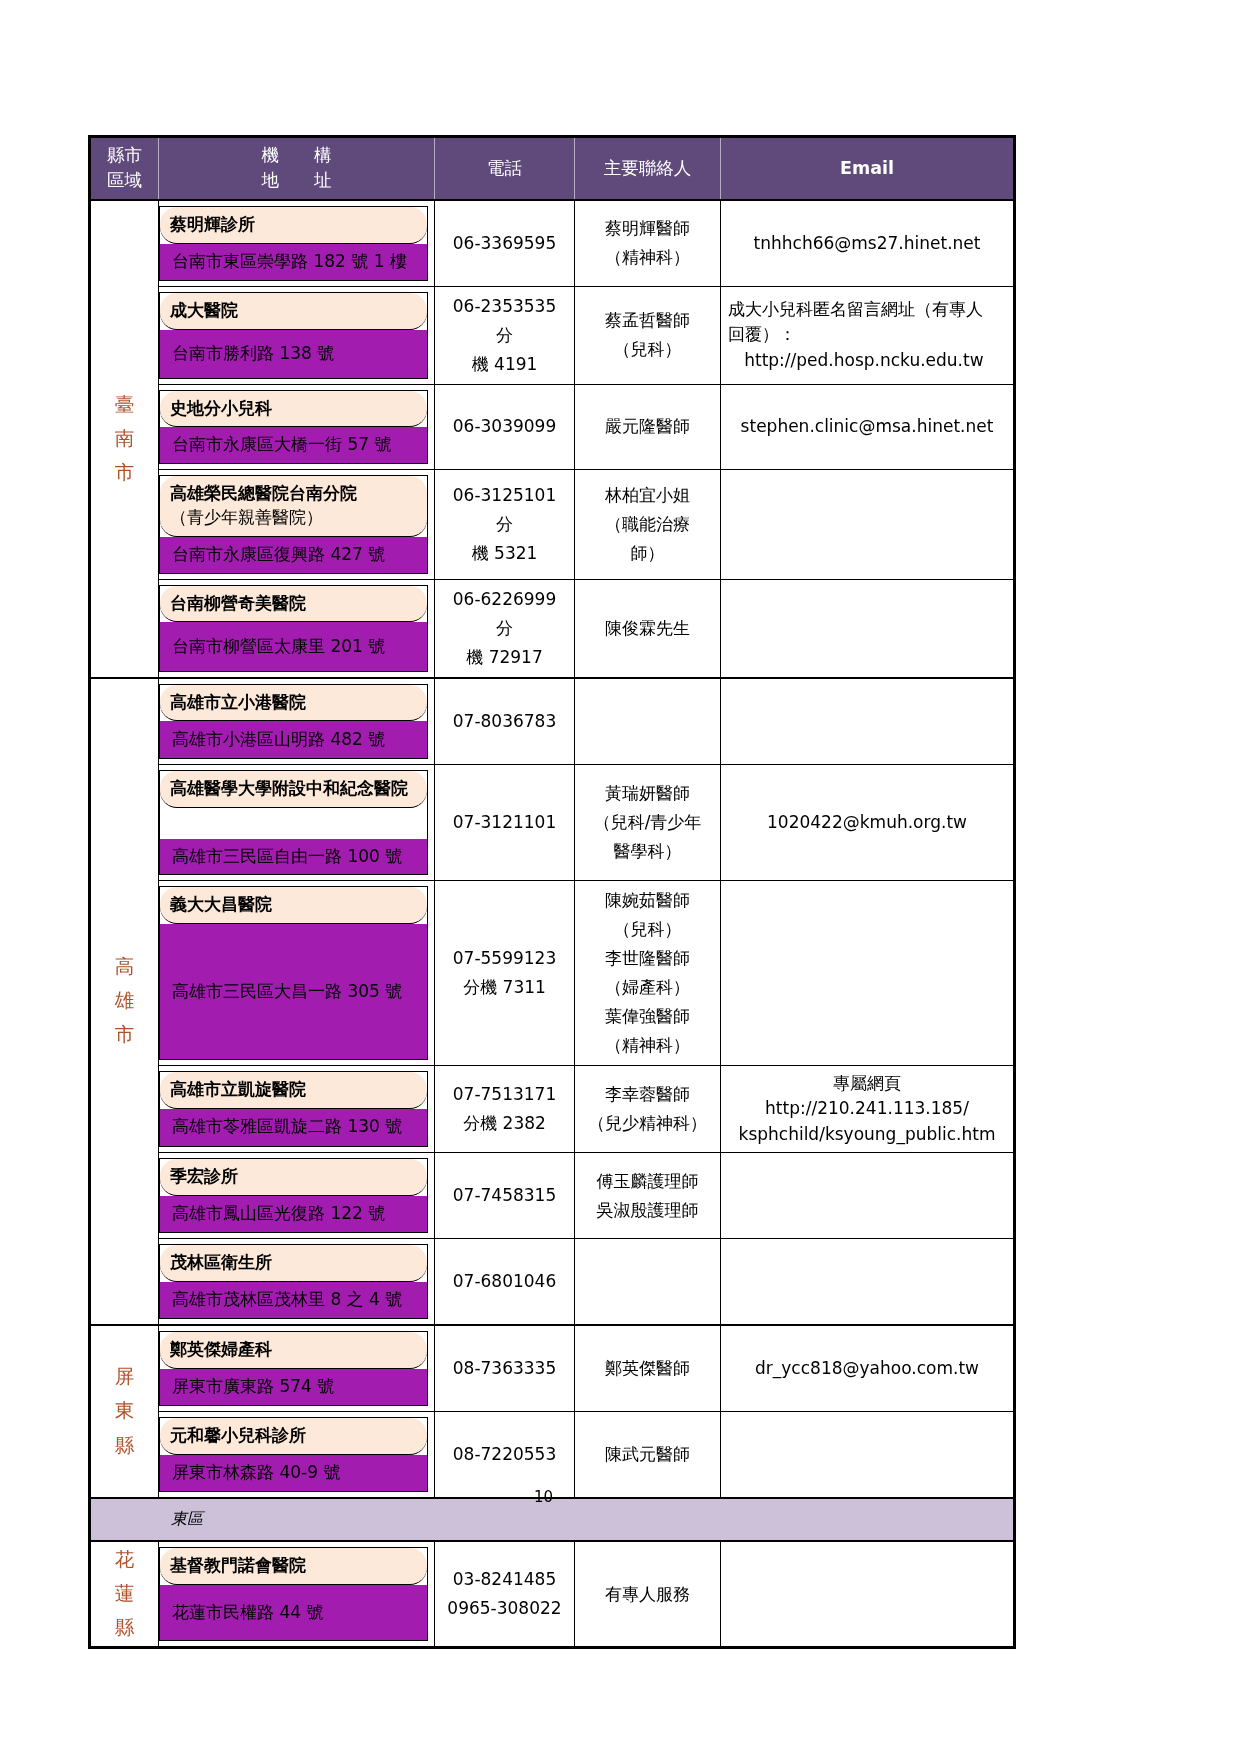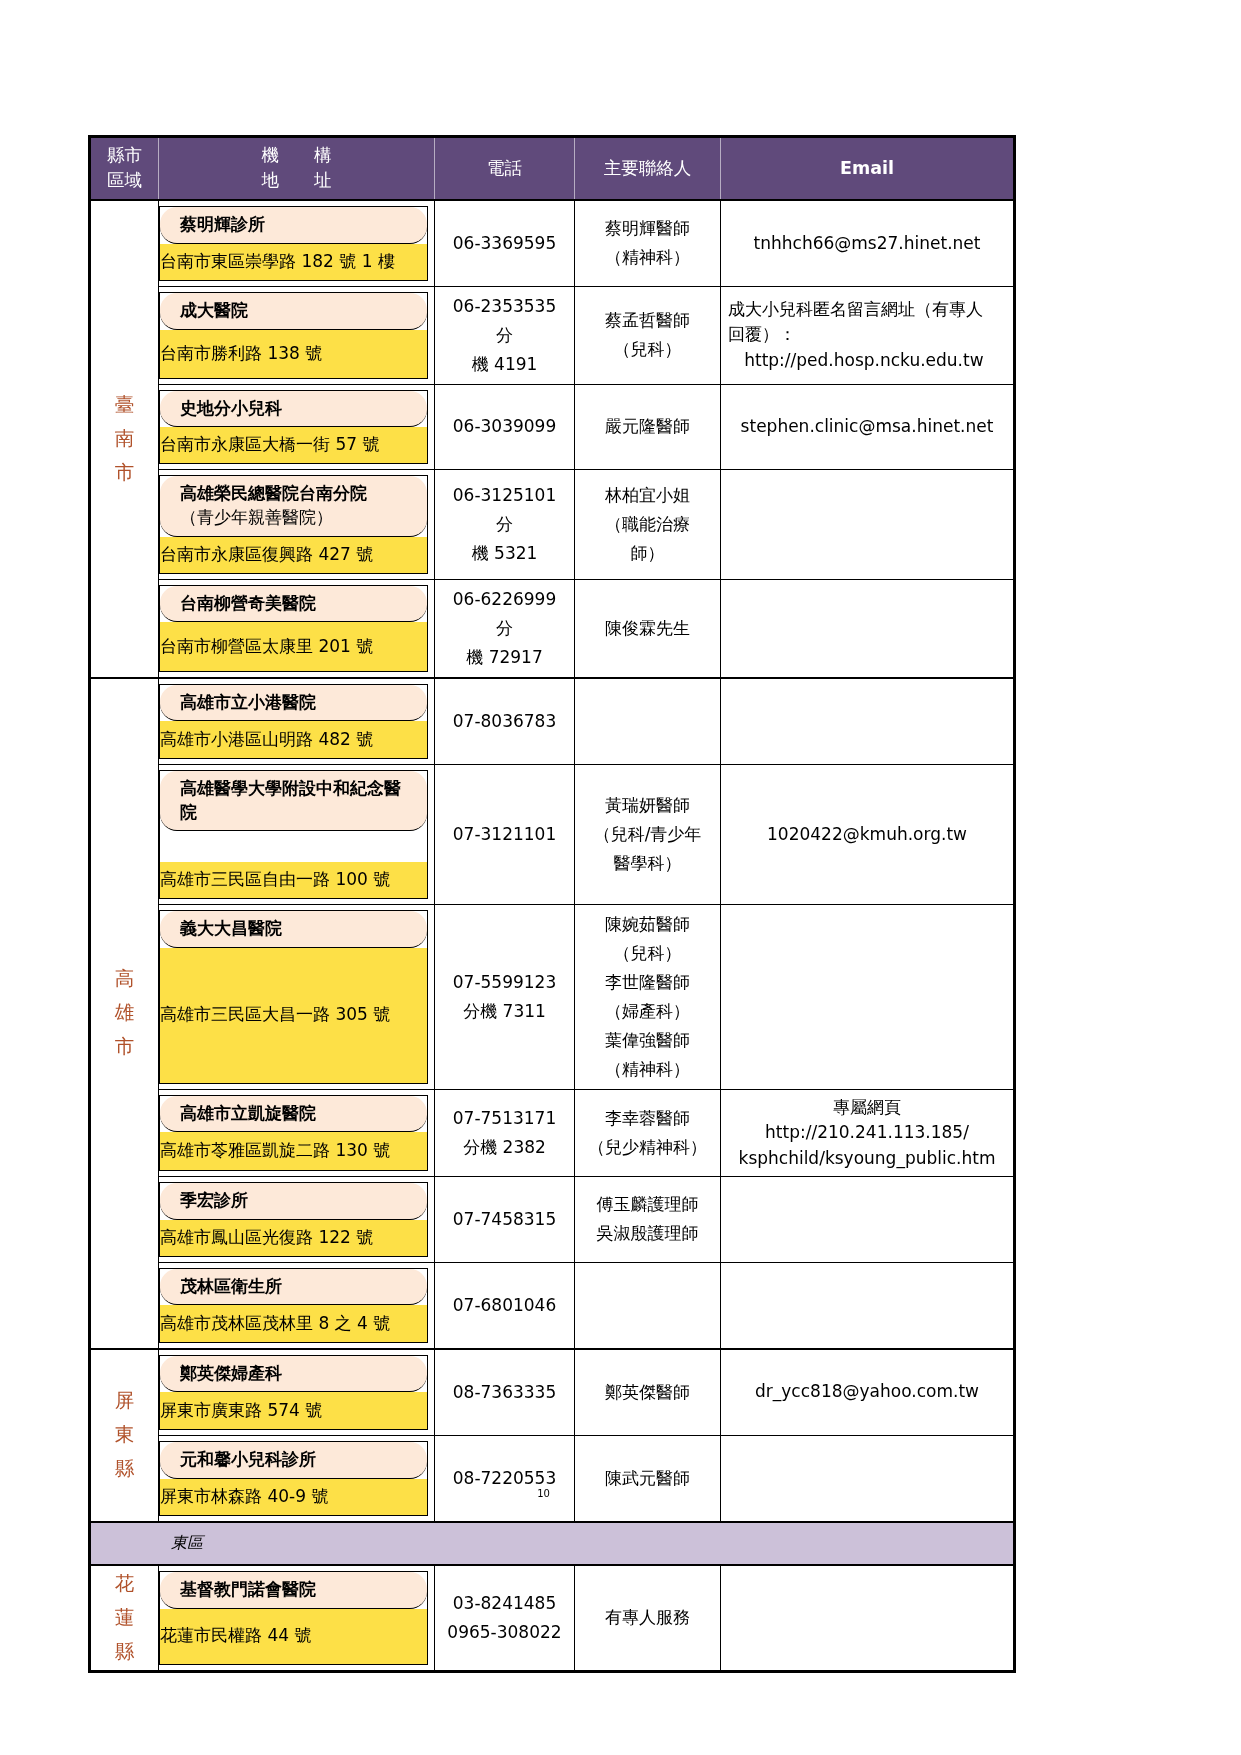--- a/index.html
+++ b/index.html
@@ -32,43 +32,43 @@
     width: 1.35em; margin: 0 auto; word-break: break-all;
     color: #b0512a; font-size: 19.5px; line-height: 1.75; text-align: center; font-family: Liberation Serif, serif;
   }
   td.inst { padding: 0 6px 0 0; }
   .inst-card {
     border: 1px solid #000; margin: 5px 0;
     display: flex; flex-direction: column; background: #fff;
   }
   .card-name {
     background: #fde9d9; border-bottom: 1px solid #000;
-    font-weight: 700; padding: 6px 20px; line-height: 1.4;
+    font-weight: 700; padding: 6px 10px; line-height: 1.4;
     display: flex; flex-direction: column; justify-content: flex-start;
     min-height: 35px;
     border-radius: 17px;
   }
   .card-name .sub { font-weight: 400; }
   .card-addr {
-    padding: 6px 0; flex: 1; display: flex; align-items: center;
-    line-height: 1.4; min-height: 35px; background: #fde047; text-align: center;
+    padding: 6px 12px; flex: 1; display: flex; align-items: center;
+    line-height: 1.4; min-height: 35px; background: #a21caf; text-align: center;
   }
   td.phone, td.contact, td.email {
     text-align: center; padding: 5px 7px;
     white-space: pre-line; line-height: 1.7;
   }
   td.email { line-height: 1.5; }
   td.email.align-left { text-align: left; white-space: pre-wrap; }
   tr.band-row td {
     background: #ccc1d9; border: 2.5px solid #000;
     padding: 10px 8px 10px 80px; text-align: left; font-size: 16px; font-style: italic;
   }
   .page-number {
     position: absolute; top: 1488px; left: 88px; width: 911px;
-    text-align: center; font-size: 10px;
+    text-align: center; font-size: 15px;
   }
 </style>
 </head>
 <body>
 
 <div class="page">
 
   <table class="directory">
     <colgroup>
       <col style="width:69px">

